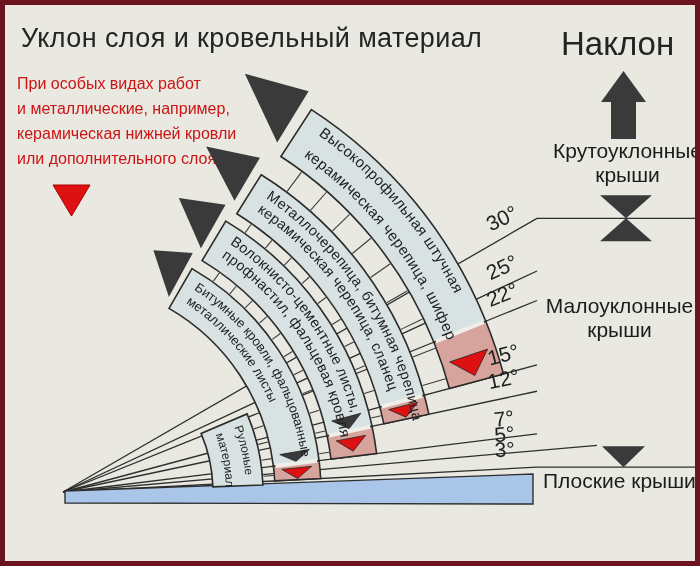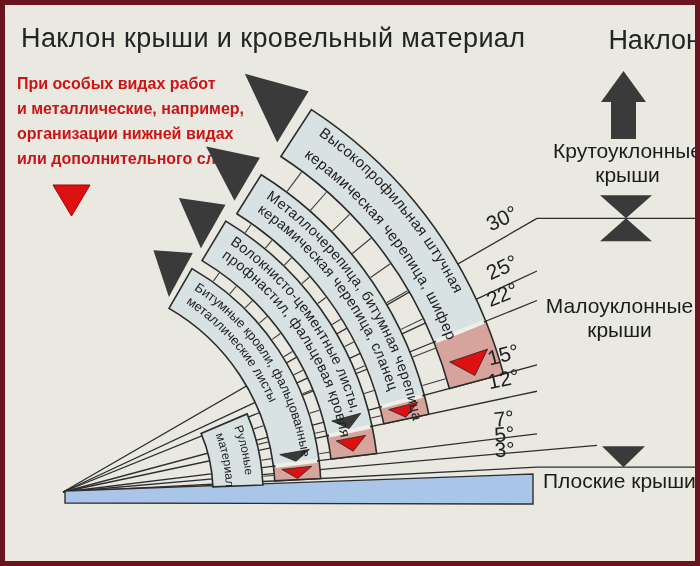--- a/index.html
+++ b/index.html
@@ -6,46 +6,46 @@
   .frame{
     position:relative;width:700px;height:566px;box-sizing:border-box;
     border:5px solid #6b1420;background:#e9e8e1;overflow:hidden;
     font-family:"Liberation Sans", sans-serif;
   }
   .title{
     position:absolute;left:16px;top:18px;font-size:27px;color:#242424;
     letter-spacing:.4px;white-space:nowrap;
   }
   .slope-label{
-    position:absolute;left:556px;top:20px;width:140px;text-align:right;
-    font-size:27px;color:#242424;
+    position:absolute;left:556px;top:20px;width:140px;text-align:left;
+    font-size:33px;color:#242424;
   }
   .note{
     position:absolute;left:12px;top:66px;width:250px;
-    font-size:16px;font-weight:bold;color:#cc1414;line-height:25px;
+    font-size:16px;font-weight:normal;color:#cc1414;line-height:25px;
   }
   .roof-label{position:absolute;text-align:center;color:#1c1c1c;font-size:21px;line-height:24px;}
   .roof-steep{left:540px;top:134px;width:165px;}
   .roof-low{left:532px;top:289px;width:165px;}
   .roof-flat{left:538px;top:464px;width:160px;text-align:left;}
   svg.diagram{position:absolute;left:0;top:0;}
 </style>
 </head>
 <body>
 
 <div class="frame">
 
-  <div class="title">Наклон крыши и кровельный материал</div>
+  <div class="title">Уклон слоя и кровельный материал</div>
 
   <div class="slope-label">Наклон</div>
 
   <div class="note">
     <div>При особых видах работ</div>
     <div>и металлические, например,</div>
-    <div>организации нижней видах</div>
+    <div>керамическая нижней кровли</div>
     <div>или дополнительного слоя</div>
   </div>
 
   <div class="roof-label roof-steep">
     <div>Крутоуклонные</div>
     <div>крыши</div>
   </div>
 
   <div class="roof-label roof-low">
     <div>Малоуклонные</div>

